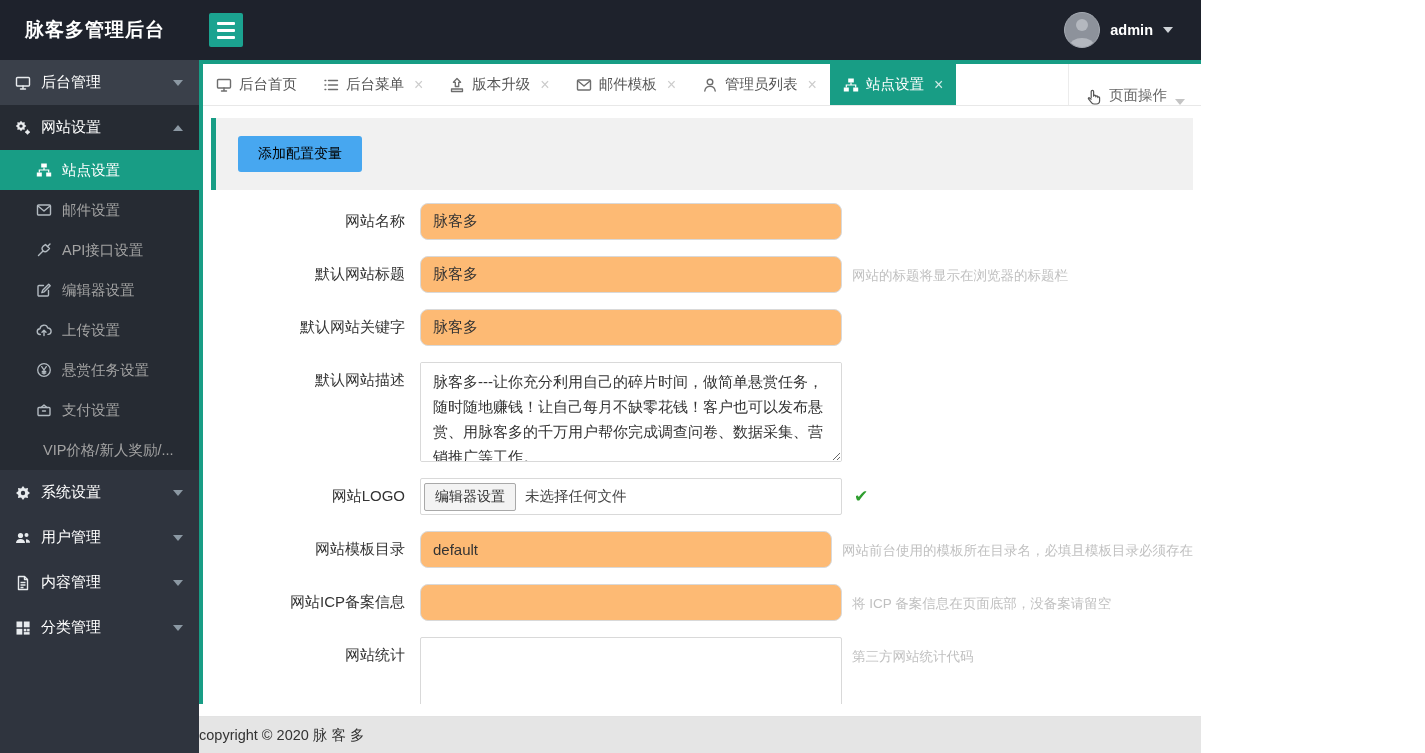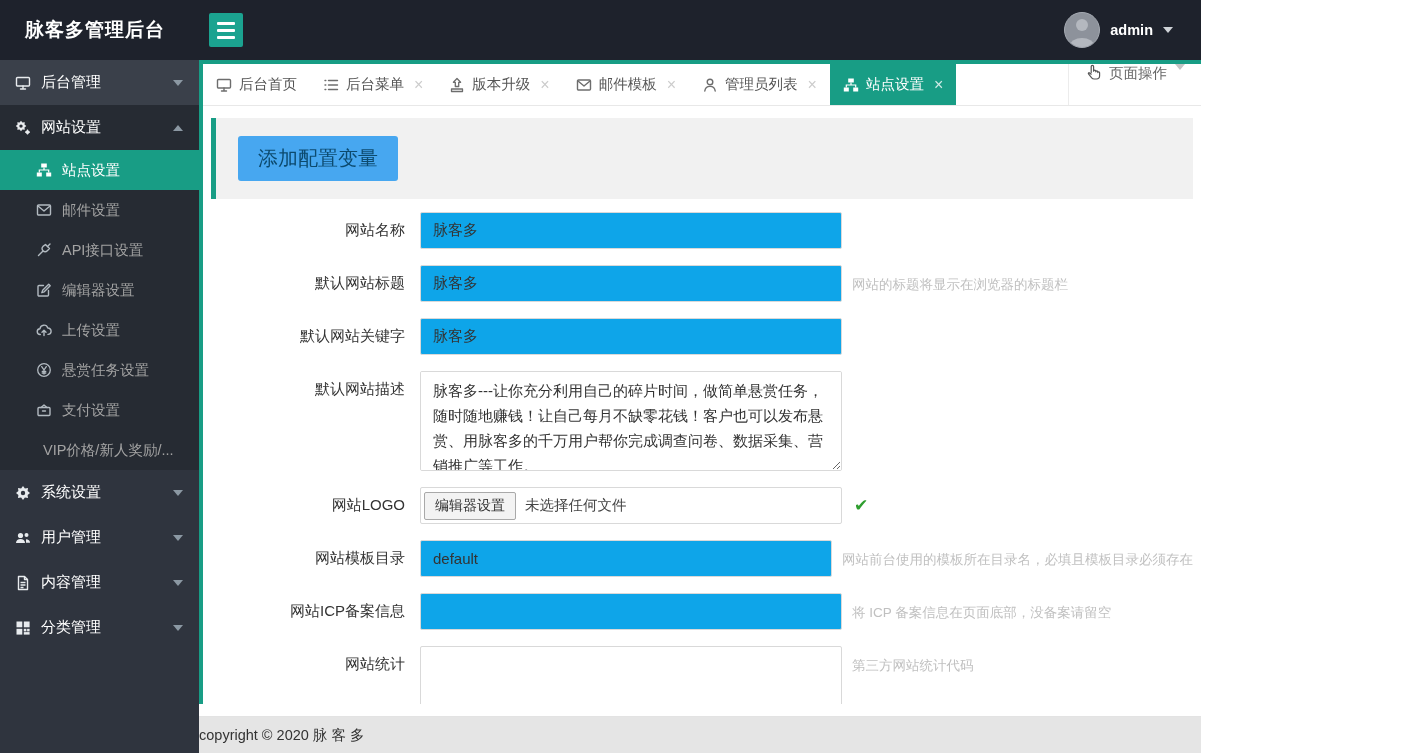--- a/index.html
+++ b/index.html
@@ -39,31 +39,31 @@
   .main { flex:1; display:flex; flex-direction:column; min-width:0;gap:12px; }
   .main-top { flex:1; display:flex; flex-direction:column; min-height:0; border-left:4px solid #189d85; }
   .tabbar { flex:0 0 46px; height:46px; background:#fff; border-top:4px solid #189d85; border-bottom:1px solid #e8e8e8; display:flex; align-items:stretch; }
   .tab { display:flex; align-items:center; gap:7px; padding:0 13px; font-size:14.5px; color:#555; cursor:pointer; white-space:nowrap; }
   .tab .ic { color:#6d6d6d; }
   .tab-close { color:#ccc; font-size:16px; line-height:1; margin-left:3px; cursor:pointer; }
   .tab-close:before { content:"\00d7"; }
   .tab.active { background:#189d85; color:#fff; }
   .tab.active .ic { color:#fff; }
   .tab.active .tab-close { color:rgba(255,255,255,.8); }
-  .page-action { margin-left:auto; display:flex; align-items:flex-start; gap:8px; padding:0 16px; border-left:1px solid #ececec; color:#666; font-size:14.5px; cursor:pointer; }
+  .page-action { margin-left:auto; display:flex; align-items:flex-end; gap:8px; padding:0 16px; border-left:1px solid #ececec; color:#666; font-size:14.5px; cursor:pointer; }
   .page-action .ic { color:#555; }
   .page-action .caret-down { border-top-color:#c4c4c4; }
 
   .content { flex:1; background:#fff; overflow:hidden; padding:12px 8px 0 8px; }
   .action-bar { background:#f1f1f1; border-left:5px solid #189d85; padding:18px 22px; margin-bottom:13px; }
-  .btn-blue { display:inline-block; background:#47a7f0; color:#0c4a6e; border:none; border-radius:3px; font-size:20px; padding:9px 20px; font-family:inherit; cursor:pointer; }
+  .btn-blue { display:inline-block; background:#47a7f0; color:#000000; border:none; border-radius:3px; font-size:14px; padding:9px 20px; font-family:inherit; cursor:pointer; }
 
   .form-row { display:flex; margin-bottom:16px; }
   .form-row > label { width:194px; flex:0 0 194px; text-align:right; margin-right:15px; padding-top:9px; font-size:15px; color:#333; }
-  .field-text { width:422px; height:37px; border:1px solid #d9d9d9; border-radius:2px; padding:0 12px; font-size:15px; color:#333; font-family:inherit; background:#0ea5e9; }
+  .field-text { width:422px; height:37px; border:1px solid #d9d9d9; border-radius:8px; padding:0 12px; font-size:15px; color:#333; font-family:inherit; background:#fdba74; }
   .field-area { width:422px; border:1px solid #d9d9d9; border-radius:2px; padding:6px 12px; font-size:15px; line-height:25px; color:#333; font-family:inherit; resize:vertical; }
   .area-desc { height:100px; }
   .area-stats { height:96px; }
   .file-box { width:422px; height:37px; border:1px solid #d9d9d9; border-radius:2px; display:flex; align-items:center; gap:9px; padding-left:3px; background:#fff; }
   .file-btn { border:1px solid #a9a9a9; background:#f3f3f3; border-radius:2px; font-size:14px; color:#333; padding:4px 10px; font-family:inherit; cursor:pointer; }
   .file-text { font-size:14.5px; color:#444; }
   .check-ok { color:#2f9e2f; font-size:17px; font-weight:bold; margin-left:12px; padding-top:8px; }
   .check-ok:before { content:"\2714"; }
   .hint { margin-left:10px; padding-top:11px; font-size:13.5px; color:#c0c0c0; white-space:nowrap; }
 

